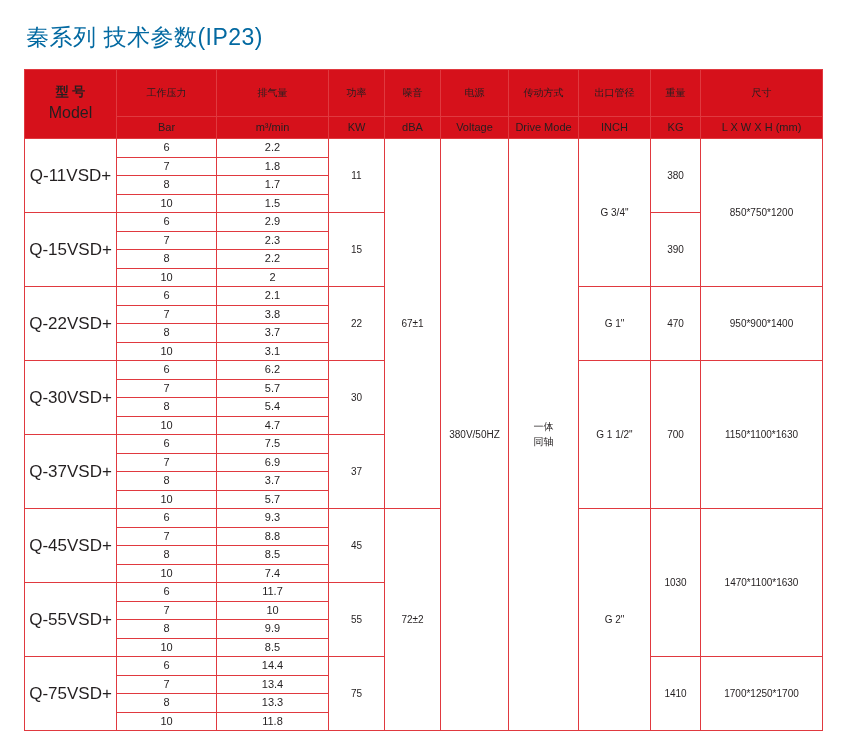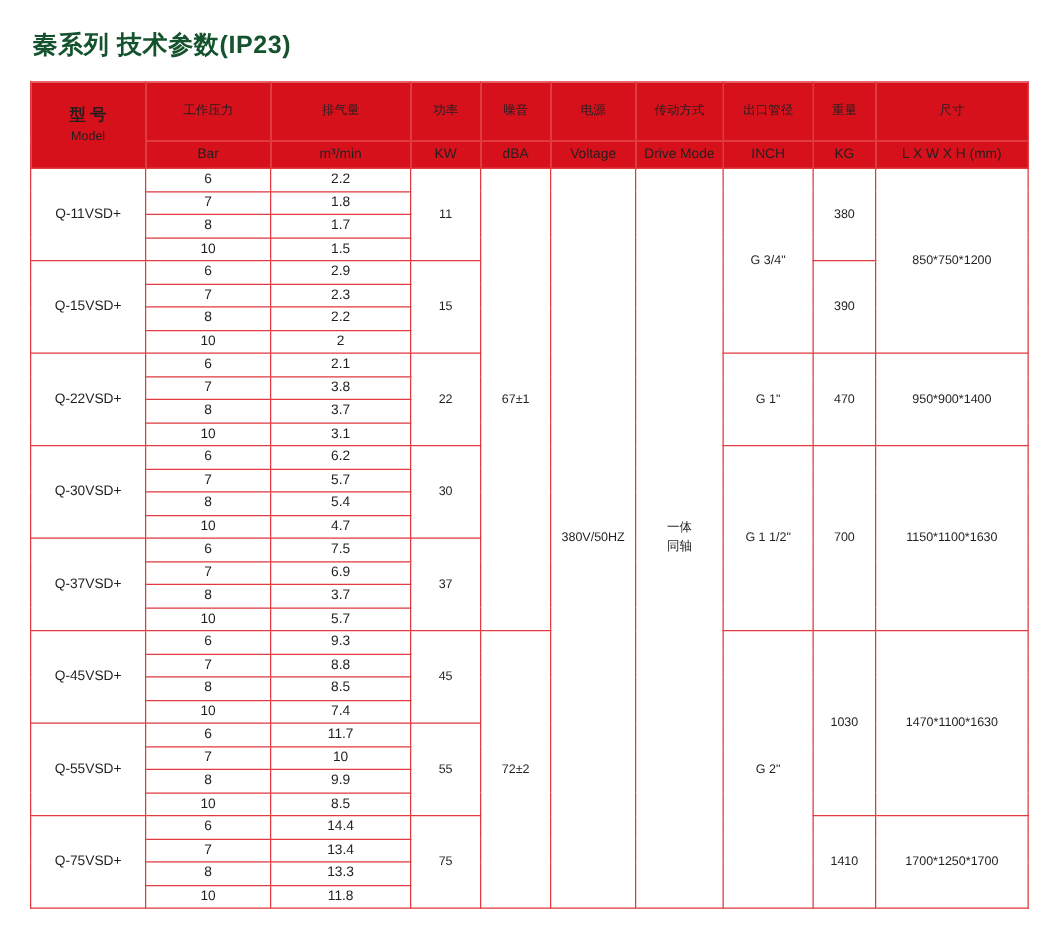--- a/index.html
+++ b/index.html
@@ -15,23 +15,23 @@
     overflow: hidden;
   }
   .page {
     position: relative;
     width: 846px;
     height: 747px;
     box-sizing: border-box;
     padding: 22px 24px 0 24px;
   }
   .title {
-    font-size: 20px;
-    font-weight: bold;
-    color: #14532d;
+    font-size: 23px;
+    font-weight: normal;
+    color: #0369a1;
     letter-spacing: 0.5px;
     margin: 0 0 16px 2px;
     white-space: nowrap;
   }
   table.spec {
     border-collapse: collapse;
     table-layout: fixed;
     width: 798px;
     font-size: 11px;
   }
@@ -63,30 +63,30 @@
     font-size: 13px;
     line-height: 1.3;
   }
   thead th.model-cell .cn {
     display: block;
     font-weight: bold;
   }
   thead th.model-cell .en {
     display: block;
     font-weight: normal;
-    font-size: 10px;
+    font-size: 16px;
     margin-top: 2px;
   }
   tbody td {
     height: 17.5px;
     line-height: 17.5px;
     font-size: 11px;
   }
   td.model {
-    font-size: 11px;
+    font-size: 17px;
   }
   td.press, td.flow {
     font-size: 11px;
   }
   td.kw, td.noise, td.volt, td.drive, td.inch, td.kg, td.dim {
     font-size: 10px;
   }
   td.drive .l1, td.drive .l2 {
     display: block;
     line-height: 1.45;

